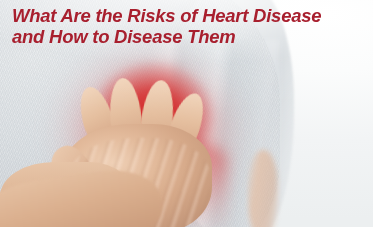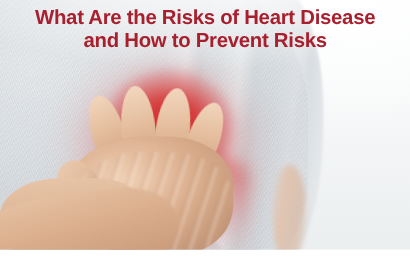--- a/index.html
+++ b/index.html
@@ -275,23 +275,23 @@
         rgba(255,255,255,0.0) 100%);
     pointer-events: none;
   }
 
   
   .title-block {
     position: absolute;
     left: 0;
     right: 0;
     top: 6px;
-    text-align: center;
     z-index: 5;
     padding: 0 12px;
+    font-style: italic;
   }
   .title-line {
     font-family: "Liberation Sans", sans-serif;
     font-weight: bold;
     font-size: 18.5px;
     line-height: 19px;
     letter-spacing: -0.25px;
     color: #a81f2e;
     white-space: nowrap;
   }
@@ -326,16 +326,16 @@
     </div>
 
     <div class="forearm"></div>
     <div class="arm-right"></div>
 
     <div class="haze"></div>
   </div>
 
   <div class="title-block">
     <div class="title-line">What Are the Risks of Heart Disease</div>
-    <div class="title-line">and How to Prevent Risks</div>
+    <div class="title-line">and How to Disease Them</div>
   </div>
 
 </div>
 
 </body></html>

